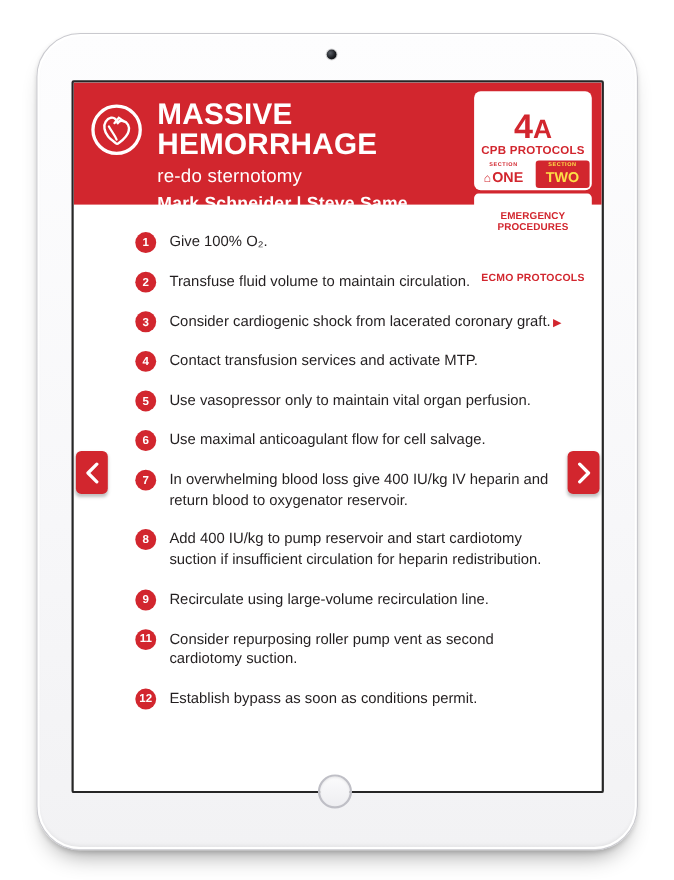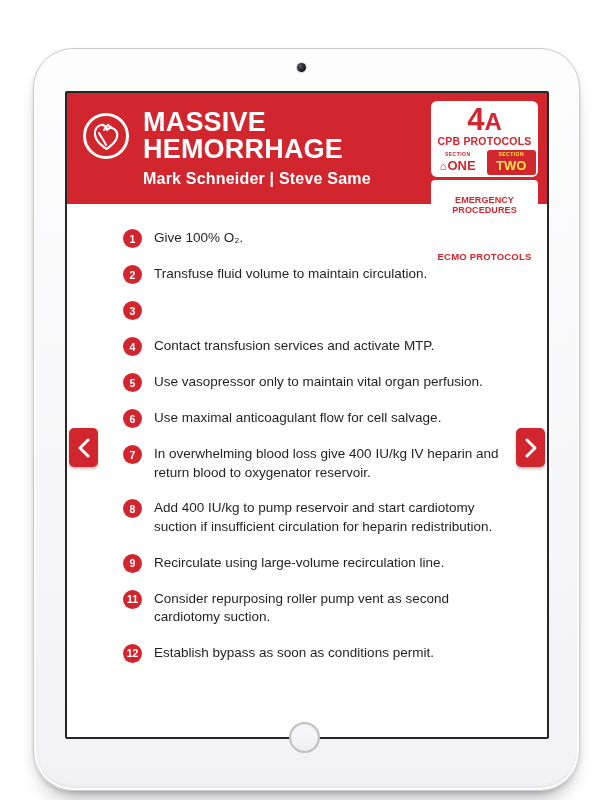--- a/index.html
+++ b/index.html
@@ -1,21 +1,21 @@
 <!DOCTYPE html>
 <html><head>
 <meta charset="utf-8">
 <style>
   * { margin:0; padding:0; box-sizing:border-box; }
   html,body { width:613px; height:800px; background:#ffffff; font-family:"Liberation Sans", sans-serif; }
   .stage { position:relative; width:613px; height:800px; background:#fff; overflow:hidden; }
 
   
   .device {
-    position:absolute; left:33px; top:48px; width:547px; height:743px;
+    position:absolute; left:33px; top:30px; width:547px; height:743px;
     border-radius:40px;
     background:linear-gradient(180deg,#fdfdfe 0%,#f7f7f9 60%,#f2f2f4 100%);
     border:1px solid #c9c9ce;
     box-shadow:
       inset 0 0 0 2px #ffffff,
       inset 0 -3px 4px rgba(0,0,0,.08),
       0 14px 22px -12px rgba(0,0,0,.45),
       0 2px 4px rgba(0,0,0,.12);
   }
   .camera {
@@ -42,21 +42,21 @@
     display:flex; align-items:flex-start; padding:16px 12px 0 14px;
   }
   .logo-circle { width:50px; height:50px; flex:0 0 auto; margin-top:2px; }
   .title-block { margin-left:12px; }
   .title-line { font-weight:bold; font-size:27px; line-height:1.0; letter-spacing:.2px; }
   .subtitle { font-size:17px; font-weight:400; margin-top:5px; letter-spacing:.2px; }
   .authors { font-size:16px; font-weight:bold; margin-top:7px; letter-spacing:.2px; }
 
   
   .badge { position:absolute; top:8px; right:9px; width:107px; font-weight:bold; text-align:center; }
-  .badge .b-main { background:#fff; border-radius:6px; padding:2px 2px 2px 2px; }
+  .badge .b-main { background:#fff; border-radius:6px; padding:15px 2px 2px 2px; }
   .b-code-row { color:#d2262e; line-height:.95; padding-top:2px; }
   .b-code { font-size:31px; font-weight:bold; }
   .b-code-suffix { font-size:24px; font-weight:bold; }
   .b-cpb { color:#d2262e; font-size:10.5px; letter-spacing:.2px; margin-top:1px; }
   .b-tabs { display:flex; gap:4px; margin-top:3px; }
   .b-tab { flex:1 1 50%; border-radius:3px; padding:1px 0 2px; line-height:1; }
   .b-tab .tab-section { display:block; font-size:5px; letter-spacing:.5px; line-height:1.2; }
   .b-tab .tab-label { font-size:13px; font-weight:bold; }
   .b-tab.active { background:#fff; color:#d2262e; }
   .b-tab.inactive { background:#d2262e; color:#fde047; }
@@ -101,20 +101,21 @@
       <div class="app-header">
         <svg class="logo-circle" viewBox="0 0 50 50">
           <circle cx="25" cy="25" r="21.5" fill="none" stroke="#ffffff" stroke-width="3"></circle>
           <path d="M20 14 c-4 1 -7 5 -6 10 c1 6 5 9 10 13 c1 1 2 1 3 0 c4 -3 8 -6 9 -11 c1 -4 -1 -8 -5 -9 c-2 -.5 -4 0 -5 2 c-1 -3 -3 -5.5 -6 -5 z" fill="none" stroke="#ffffff" stroke-width="2.2" stroke-linejoin="round"></path>
           <path d="M23 19 l4 -5 l4 3 M18 22 c2 4 5 7 7 12" fill="none" stroke="#ffffff" stroke-width="2" stroke-linecap="round"></path>
         </svg>
 
         <div class="title-block">
           <div class="title-line">MASSIVE</div>
           <div class="title-line">HEMORRHAGE</div>
+          <div class="subtitle">re-do sternotomy</div>
           <div class="authors">Mark Schneider | Steve Same</div>
         </div>
 
         <div class="badge">
           <div class="b-main">
             <div class="b-code-row"><span class="b-code">4</span><span class="b-code-suffix">A</span></div>
             <div class="b-cpb">CPB PROTOCOLS</div>
             <div class="b-tabs">
               <div class="b-tab active">
                 <span class="tab-section">SECTION</span>
@@ -137,20 +138,21 @@
     <div class="step-text"><span>Give 100% O₂.</span></div>
   </div>
 
   <div class="step">
     <div class="step-num">2</div>
     <div class="step-text"><span>Transfuse fluid volume to maintain circulation.</span></div>
   </div>
 
   <div class="step">
     <div class="step-num">3</div>
+    <div class="step-text"><span>Consider cardiogenic shock from lacerated coronary graft.</span><span class="link-arrow" style="display: inline;">▶</span></div>
   </div>
 
   <div class="step">
     <div class="step-num">4</div>
     <div class="step-text"><span>Contact transfusion services and activate MTP.</span></div>
   </div>
 
   <div class="step">
     <div class="step-num">5</div>
     <div class="step-text"><span>Use vasopressor only to maintain vital organ perfusion.</span></div>

